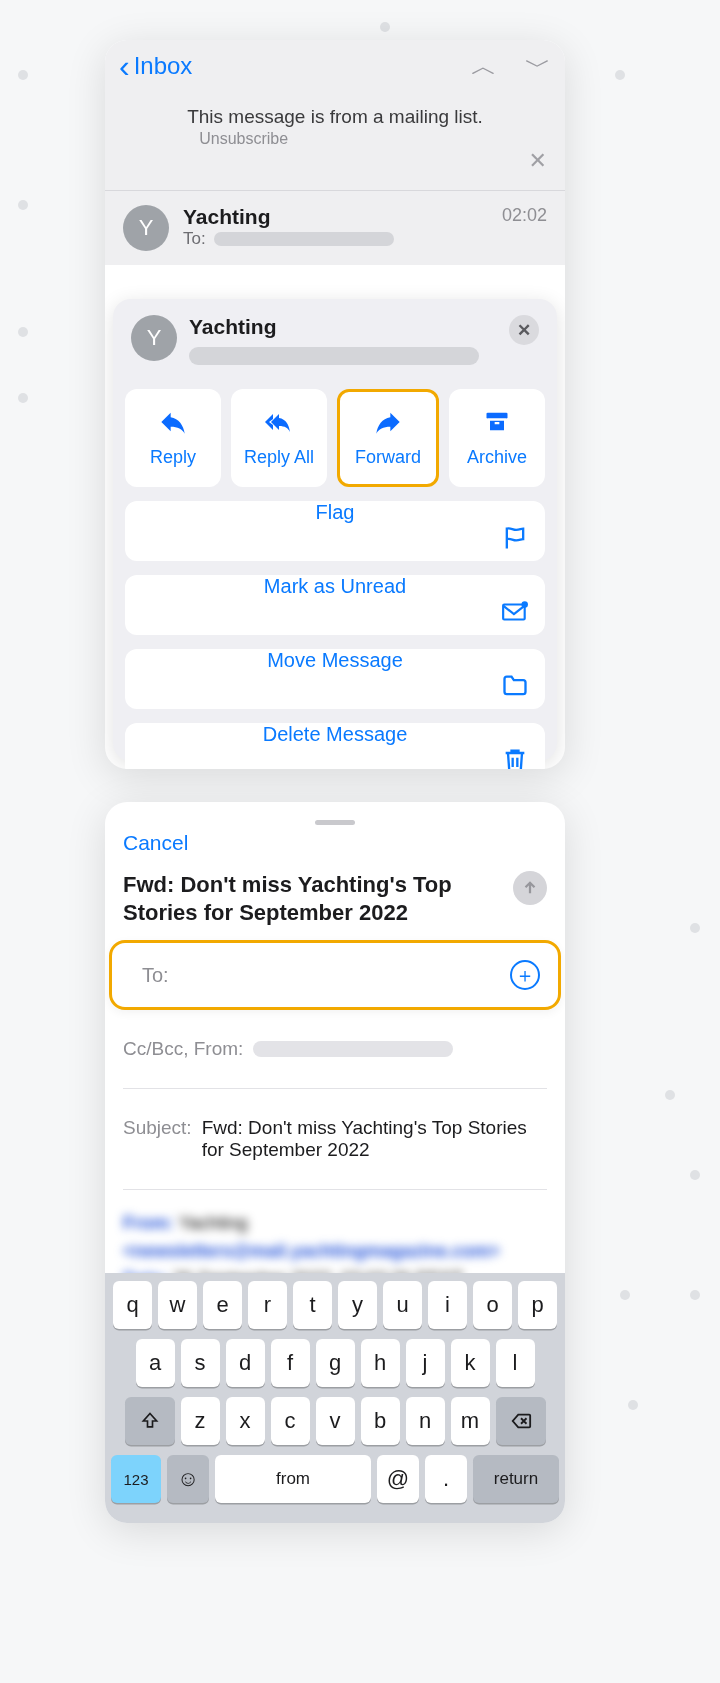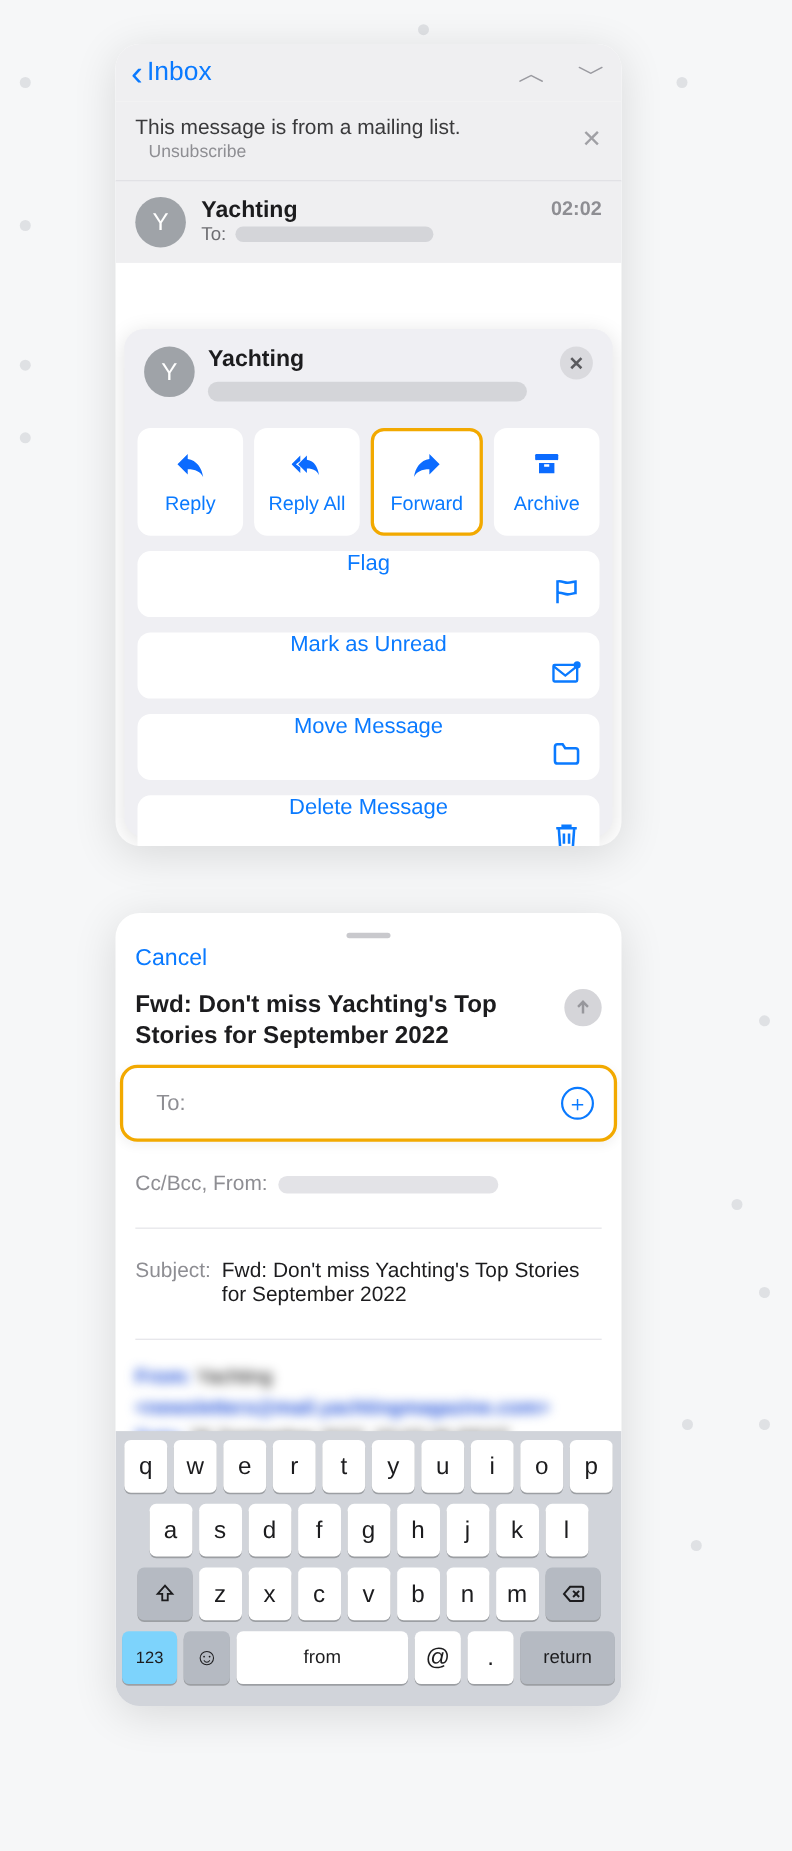--- a/index.html
+++ b/index.html
@@ -14,51 +14,52 @@
   .phone {
     position:absolute;
     left:105px;
     width:460px;
     background:#fff;
     border-radius:22px;
     box-shadow: 0 8px 40px rgba(0,0,0,.12);
     overflow:hidden;
   }
   .phone.top { top:40px; height:729px; }
-  .phone.bottom { top:830px; height:721px; }
+  .phone.bottom { top:802px; height:721px; }
 
   
   .navbar {
     height:52px;
     background:#efeff1;
     display:flex; align-items:center;
     padding:0 14px;
   }
   .back-chev { color:#0a7aff; font-size:32px; font-weight:300; margin-right:4px; line-height:1;}
   .back-label{ color:#0a7aff; font-size:24px; }
   .nav-arrows { margin-left:auto; display:flex; gap:28px; color:#9a9aa0; font-size:26px;}
   .mailing-bar{
     background:#efeff1;
     padding:14px 18px 16px 18px;
     display:flex; align-items:center;
     border-bottom:1px solid #d8d8dc;
+    flex-direction:column;
   }
   .mailing-text .l1{ font-size:19px; color:#3a3a3c;}
   .mailing-text .l2{ font-size:16px; color:#8e8e93; margin-top:2px;margin-left:12px;}
   .mailing-close{ margin-left:auto; color:#a0a0a5; font-size:22px;}
   .header-row{
     background:#efeff1;
     padding:14px 18px;
     display:flex; align-items:flex-start; gap:14px;
   }
   .avatar{ width:46px; height:46px; border-radius:50%; background:#9fa3a8; color:#fff; display:flex; align-items:center; justify-content:center; font-size:22px; font-weight:500;}
   .sender-name{ font-size:21px; font-weight:600; color:#1c1c1e;}
   .sender-to{ font-size:17px; color:#6d6d72; display:flex; align-items:center; gap:8px;}
   .redact-sm{ display:inline-block; border-radius:10px; background:#d4d5d9;}
-  .header-time{ margin-left:auto; font-size:18px; color:#8e8e93;font-weight:bold;}
+  .header-time{ margin-left:auto; font-size:18px; color:#8e8e93;}
 
   .sheet{
     position:absolute;
     left:8px; right:8px; top:259px; bottom:8px;
     background:#efeff3;
     border-radius:18px;
     padding:16px 12px 12px 12px;
     box-shadow: 0 4px 20px rgba(0,0,0,.12);
   }
   .sheet-head{ display:flex; align-items:flex-start; gap:12px; padding:0 6px;}

